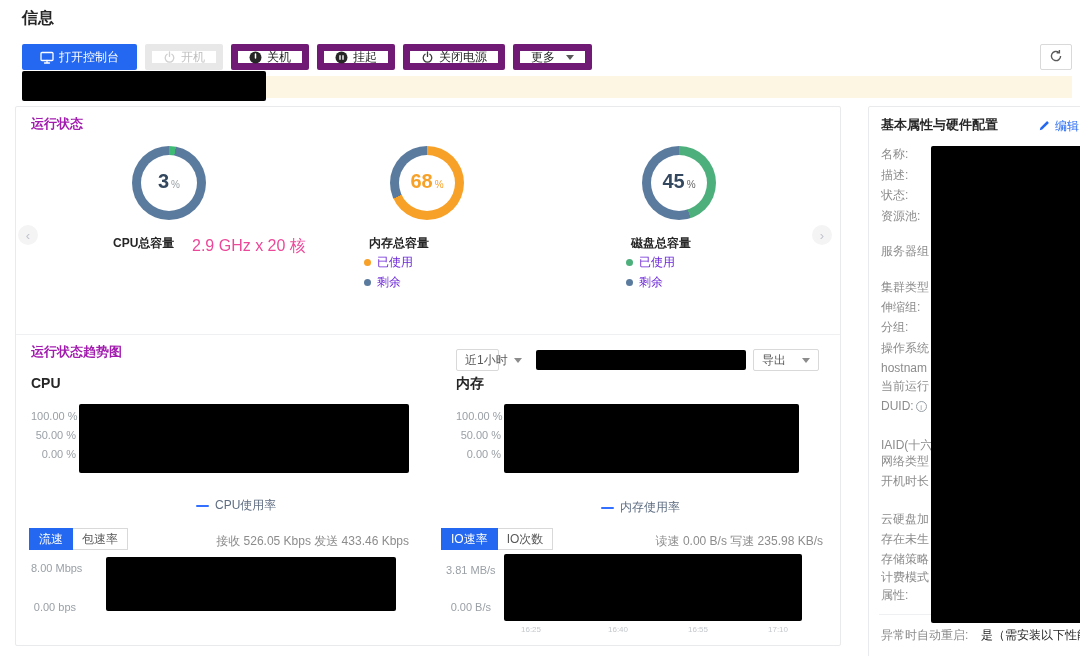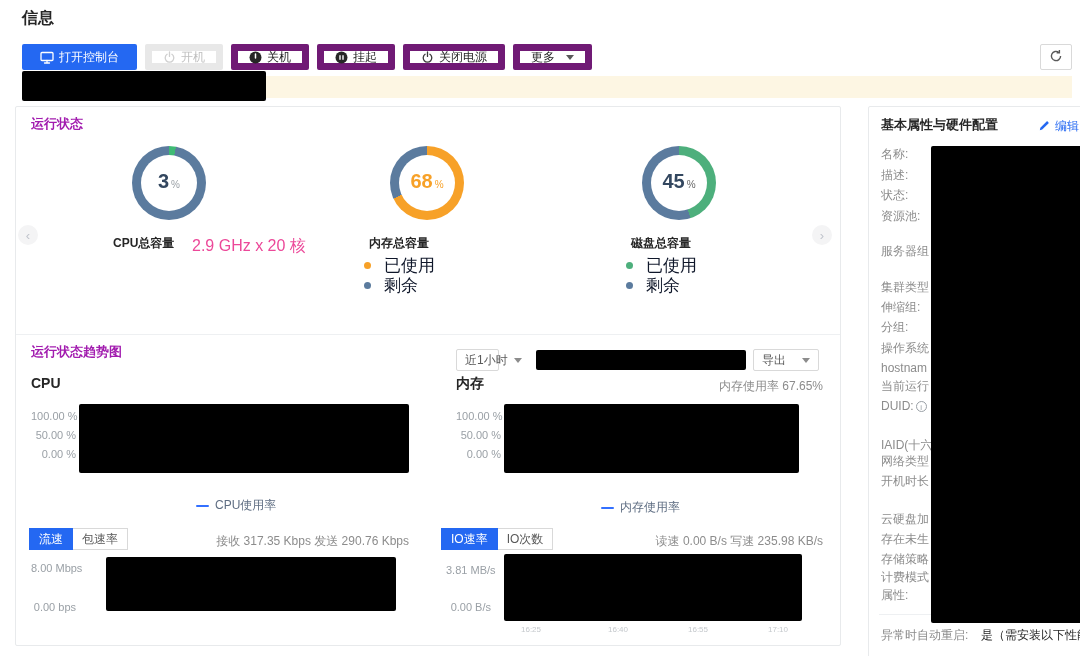--- a/index.html
+++ b/index.html
@@ -22,21 +22,21 @@
   .sec-title{position:absolute;font-size:13px;font-weight:bold;color:#a21caf;white-space:nowrap}
   .car-btn{position:absolute;width:20px;height:20px;border-radius:50%;background:#f4f4f5;color:#c0c4cc;
        display:flex;align-items:center;justify-content:center;font-size:13px;cursor:pointer;user-select:none}
   .donut{position:absolute;width:74px;height:74px;border-radius:50%}
   .donut .hole{position:absolute;inset:9px;background:#fff;border-radius:50%}
   .donut .dval{position:absolute;inset:0;display:flex;align-items:baseline;justify-content:center;padding-top:24px;
        box-sizing:border-box;font-weight:bold;font-size:20px;z-index:1}
   .donut .unit{font-size:10px;font-weight:normal;margin-left:2px}
   .cap{position:absolute;font-size:12px;font-weight:bold;color:#262626;white-space:nowrap}
   .cap-spec{position:absolute;font-size:16px;color:#ec4899;white-space:nowrap}
-  .lg-row{position:absolute;display:flex;align-items:center;gap:13px;font-size:17px;color:#0f172a;white-space:nowrap}
+  .lg-row{position:absolute;display:flex;align-items:center;gap:6px;font-size:12px;color:#6d28d9;white-space:nowrap}
   .lg-dot{width:7px;height:7px;border-radius:50%}
   .divider{position:absolute;left:0;right:0;height:1px;background:#eef0f2}
   .select{position:absolute;height:22px;border:1px solid #d9d9d9;border-radius:2px;background:#fff;font-size:12px;
        color:#595959;display:flex;align-items:center;justify-content:space-between;padding:0 8px;box-sizing:border-box;cursor:pointer;white-space:nowrap}
   .caret{width:0;height:0;border-left:4px solid transparent;border-right:4px solid transparent;border-top:5px solid #8c8c8c;margin-left:6px}
   .chart-head{position:absolute;font-size:14px;font-weight:bold;color:#262626;white-space:nowrap}
   .stat{position:absolute;font-size:12px;color:#8c8c8c;text-align:right;white-space:nowrap}
   .ytick{position:absolute;width:45px;font-size:11px;color:#9aa0a6;text-align:right;white-space:nowrap}
   .xtick{position:absolute;font-size:8px;color:#c4c8cc;transform:translateX(-50%);white-space:nowrap}
   .legend{position:absolute;display:flex;align-items:center;gap:6px;font-size:12px;color:#5e6d82;white-space:nowrap}
@@ -192,35 +192,34 @@
   <div class="ytick" style="left:15px;top:303px">100.00 %</div>
   <div class="ytick" style="left:15px;top:322px">50.00 %</div>
   <div class="ytick" style="left:15px;top:341px">0.00 %</div>
   <div class="redact" style="left:63px;top:297px;width:330px;height:69px"></div>
   <div class="legend" style="left:180px;top:390px">
     <span class="dash"></span>
     <span>CPU使用率</span>
   </div>
 
   <div class="chart-head" style="left:440px;top:268px">内存</div>
-  <div class="stat" style="left:600px;top:271px;width:207px">内存使用率 67.65%</div>
   <div class="ytick" style="left:440px;top:303px">100.00 %</div>
   <div class="ytick" style="left:440px;top:322px">50.00 %</div>
   <div class="ytick" style="left:440px;top:341px">0.00 %</div>
   <div class="redact" style="left:488px;top:297px;width:295px;height:69px"></div>
   <div class="legend" style="left:585px;top:392px">
     <span class="dash"></span>
     <span>内存使用率</span>
   </div>
 
   <div class="tab-group" style="left:13px;top:421px">
     <div class="tab active">流速</div>
     <div class="tab">包速率</div>
   </div>
-  <div class="stat" style="left:150px;top:426px;width:243px">接收 317.35 Kbps  发送 290.76 Kbps</div>
+  <div class="stat" style="left:150px;top:426px;width:243px">接收 526.05 Kbps  发送 433.46 Kbps</div>
   <div class="ytick" style="left:15px;top:455px">8.00 Mbps</div>
   <div class="ytick" style="left:15px;top:494px">0.00 bps</div>
   <div class="redact" style="left:90px;top:450px;width:290px;height:54px"></div>
 
   <div class="tab-group" style="left:425px;top:421px">
     <div class="tab active">IO速率</div>
     <div class="tab">IO次数</div>
   </div>
   <div class="stat" style="left:560px;top:426px;width:247px">读速 0.00 B/s  写速 235.98 KB/s</div>
   <div class="ytick" style="left:430px;top:457px">3.81 MB/s</div>

